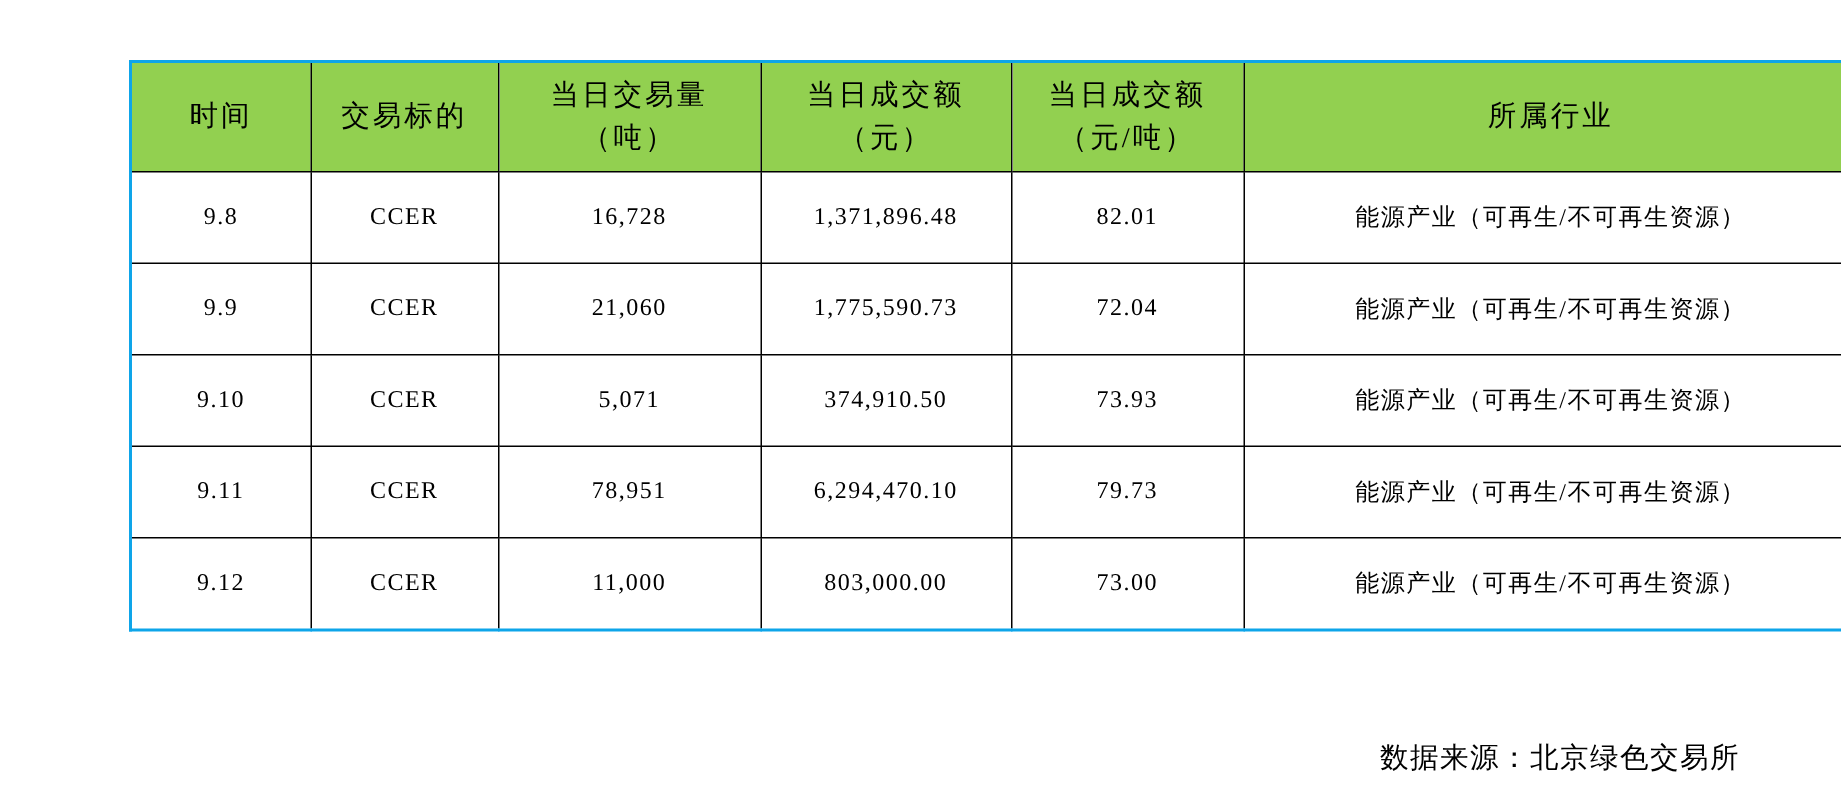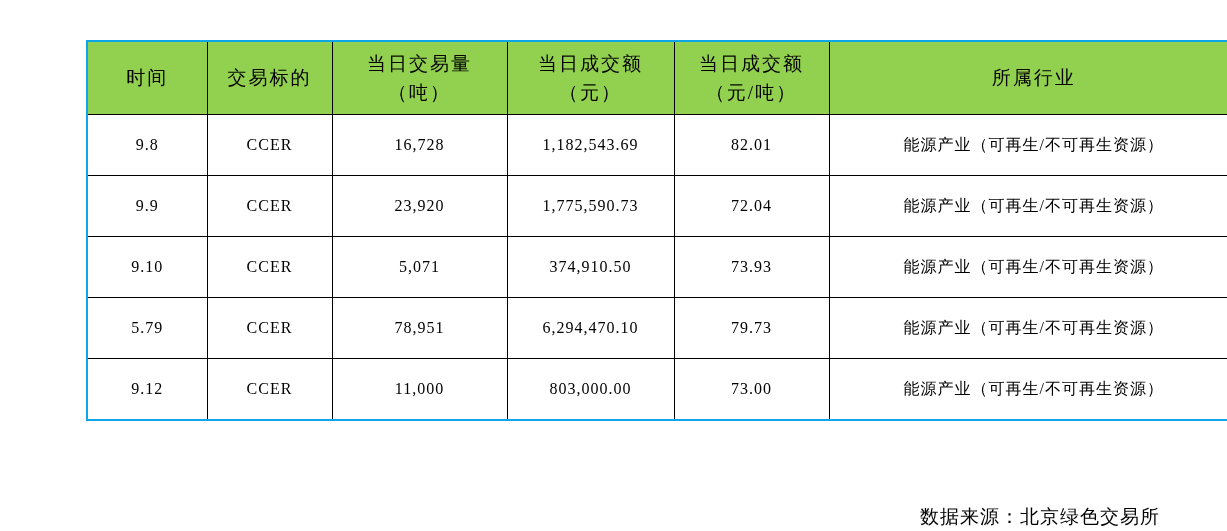--- a/index.html
+++ b/index.html
@@ -42,21 +42,21 @@
   }
   tbody td {
     height: 60px;
     font-size: 16px;
     letter-spacing: 1px;
   }
   .hline2:empty { display: none; }
   .hline1, .hline2 { display: block; }
   .footer-note {
     position: absolute;
-    top: 504px;
+    top: 492px;
     right: 67px;
     font-size: 19px;
     letter-spacing: 1px;
     white-space: nowrap;
   }
 </style>
 </head>
 <body>
 
 <div class="table-wrap">
@@ -95,42 +95,42 @@
           <span class="hline1">所属行业</span>
 
         </th>
       </tr>
     </thead>
     <tbody>
       <tr>
         <td>9.8</td>
         <td>CCER</td>
         <td>16,728</td>
-        <td>1,182,543.69</td>
+        <td>1,371,896.48</td>
         <td>82.01</td>
         <td>能源产业（可再生/不可再生资源）</td>
       </tr>
       <tr>
         <td>9.9</td>
         <td>CCER</td>
-        <td>23,920</td>
+        <td>21,060</td>
         <td>1,775,590.73</td>
         <td>72.04</td>
         <td>能源产业（可再生/不可再生资源）</td>
       </tr>
       <tr>
         <td>9.10</td>
         <td>CCER</td>
         <td>5,071</td>
         <td>374,910.50</td>
         <td>73.93</td>
         <td>能源产业（可再生/不可再生资源）</td>
       </tr>
       <tr>
-        <td>5.79</td>
+        <td>9.11</td>
         <td>CCER</td>
         <td>78,951</td>
         <td>6,294,470.10</td>
         <td>79.73</td>
         <td>能源产业（可再生/不可再生资源）</td>
       </tr>
       <tr>
         <td>9.12</td>
         <td>CCER</td>
         <td>11,000</td>

